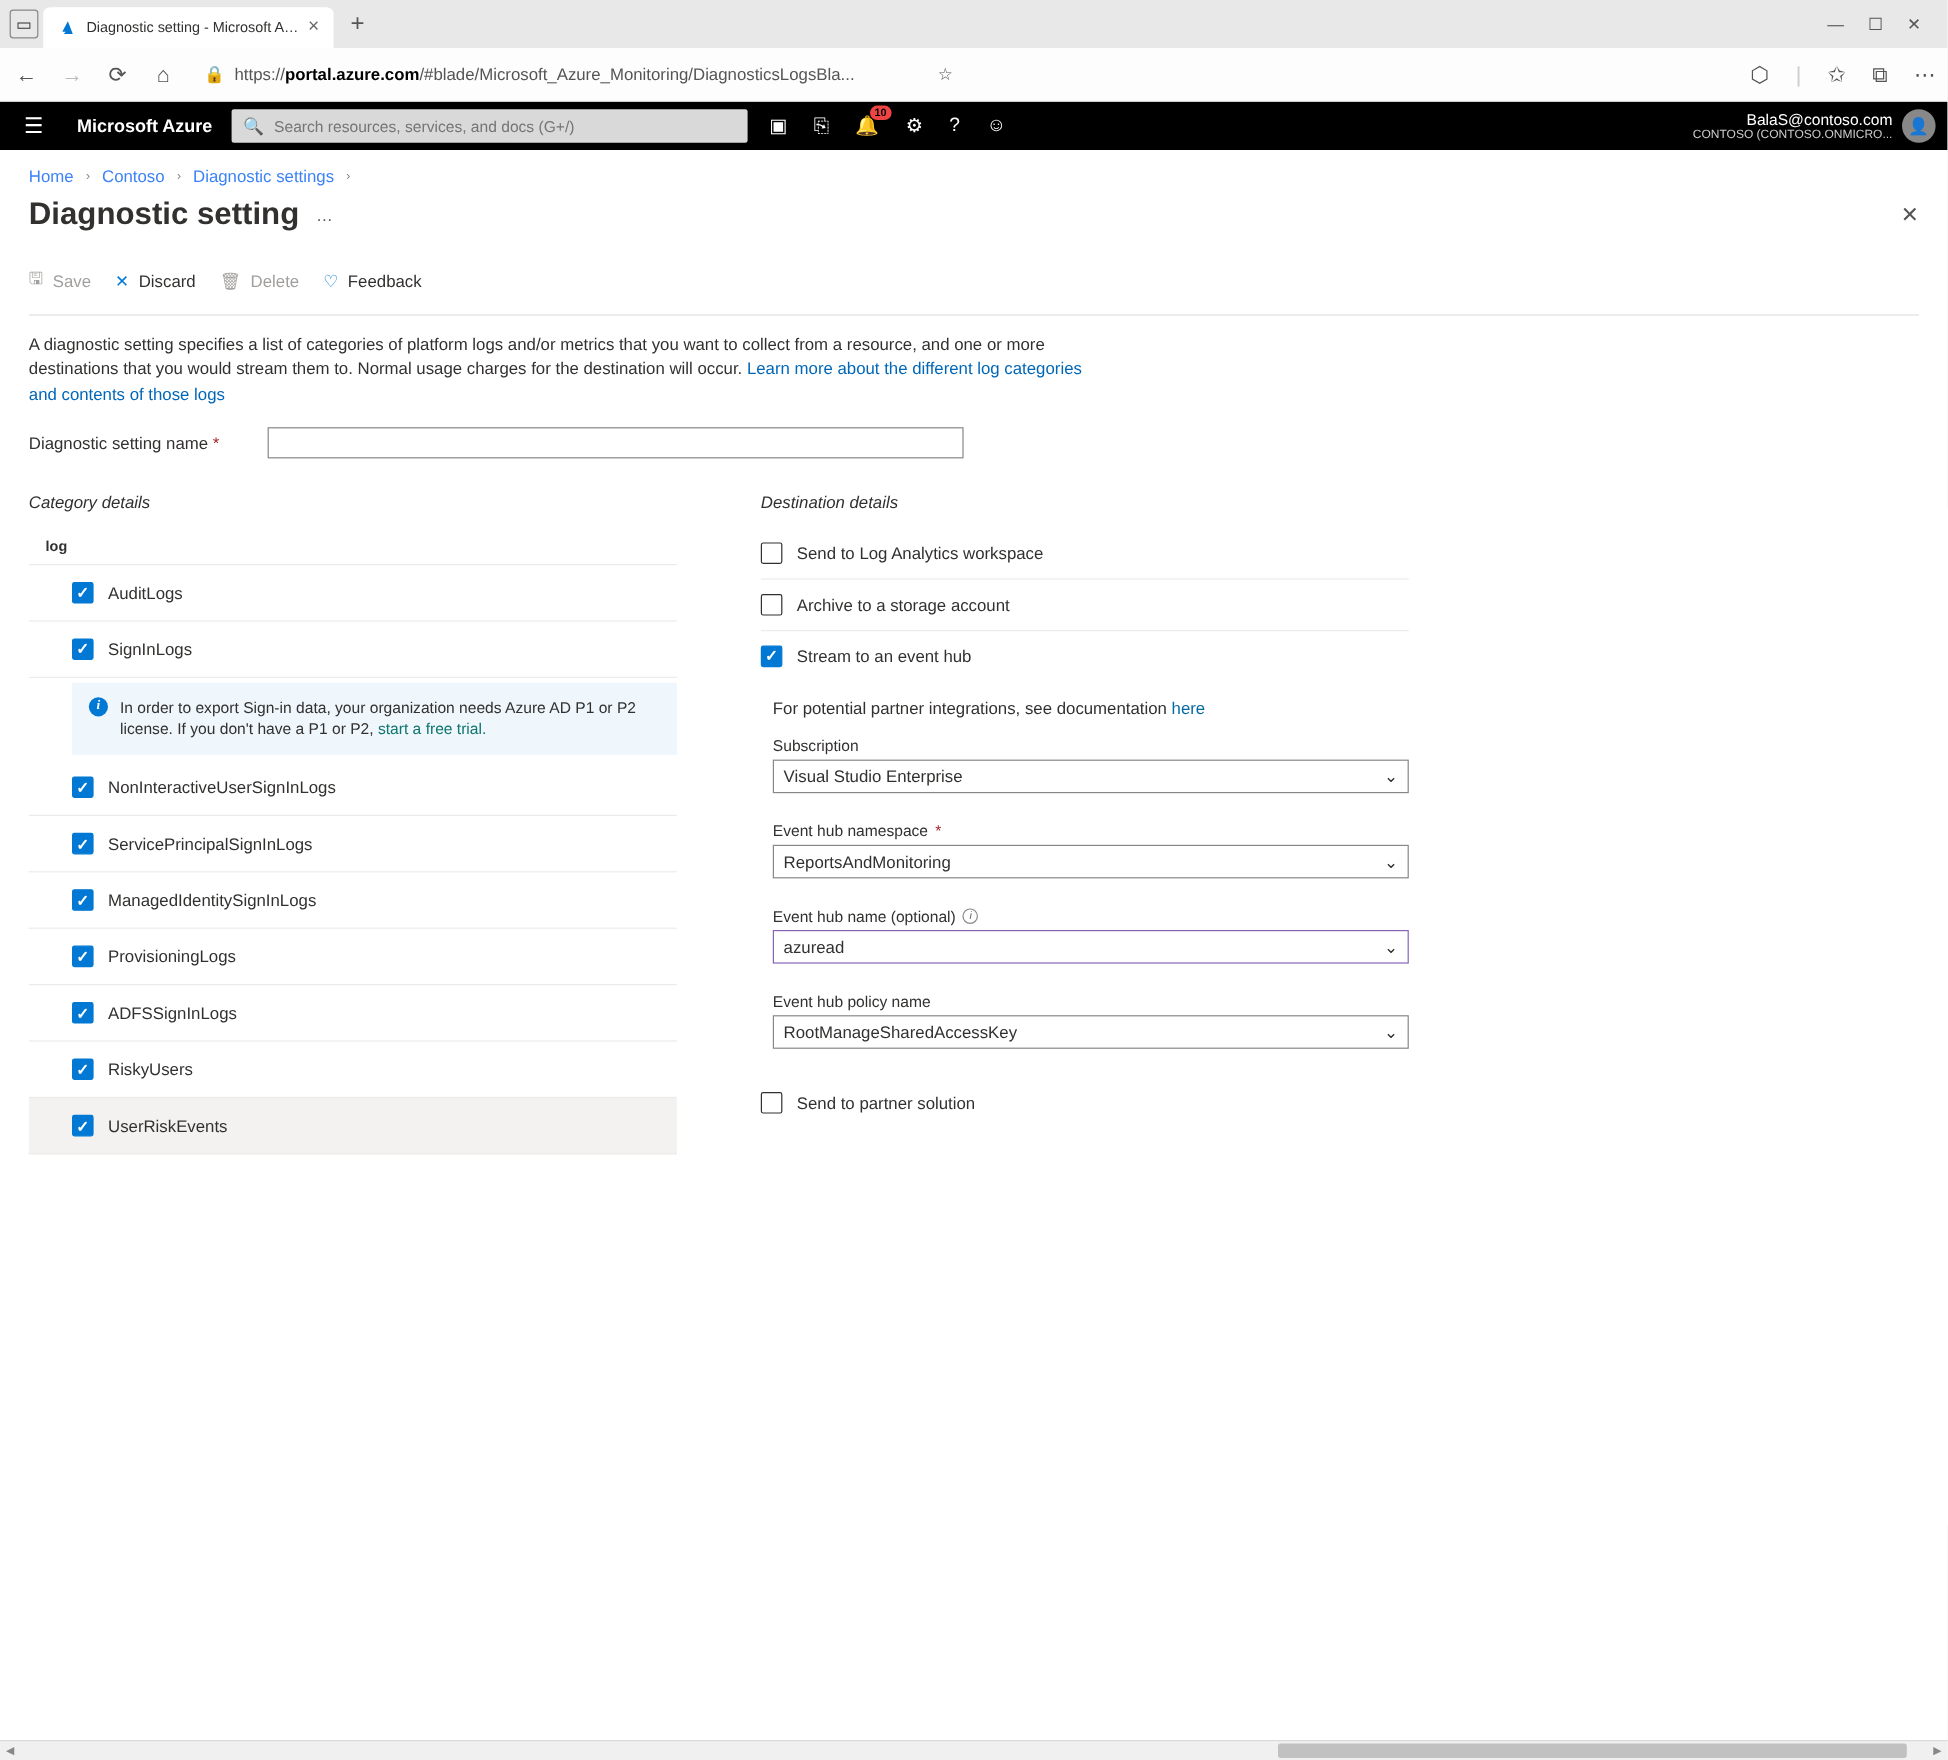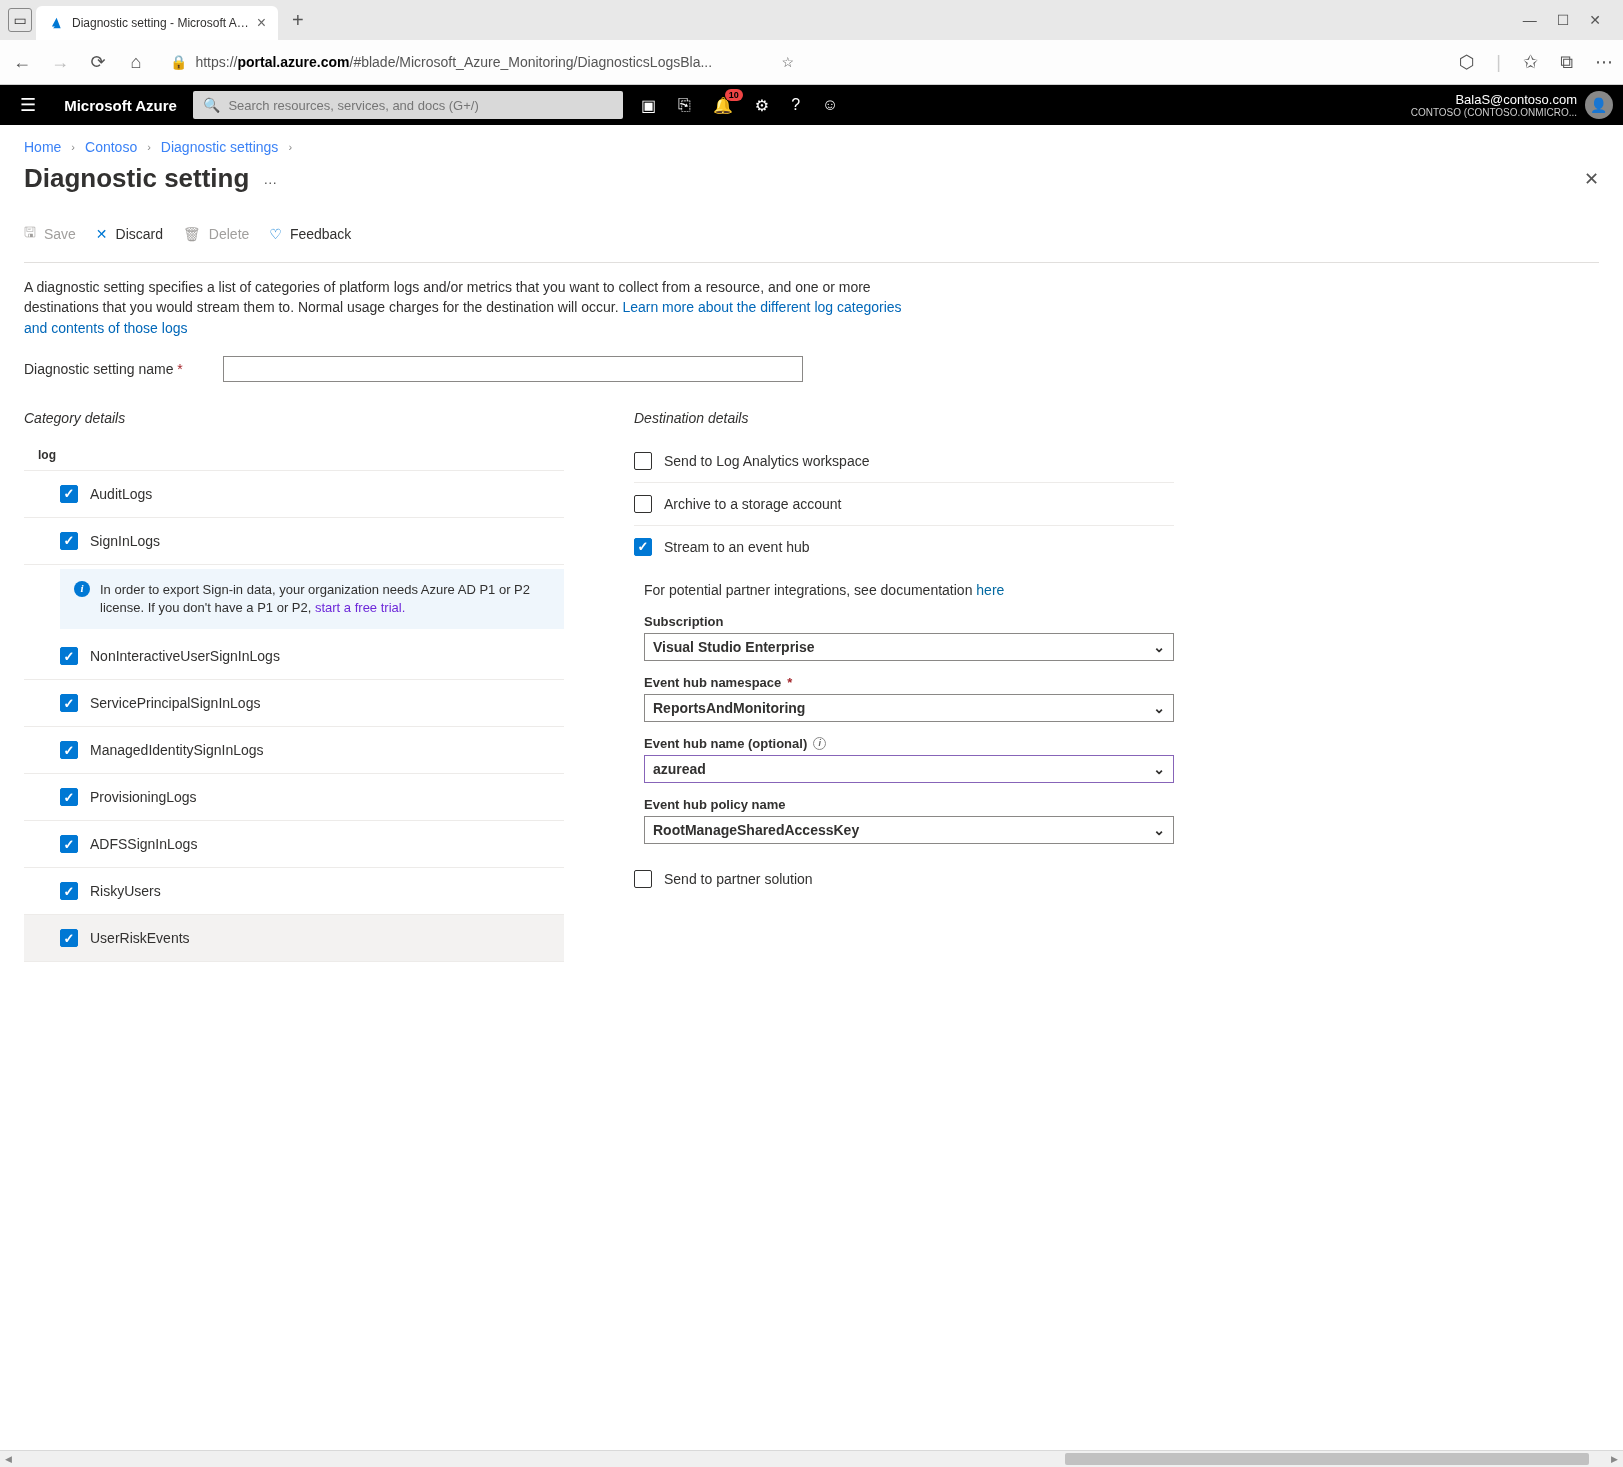--- a/index.html
+++ b/index.html
@@ -65,33 +65,33 @@
     .col { flex: 1; max-width: 540px; }
     .col h3 { font-size: 14px; font-weight: 400; margin-bottom: 14px; font-style: italic; }
     .log-heading { font-weight: 600; font-size: 12px; padding: 8px 0 8px 14px; border-bottom: 1px solid #edebe9; }
 
     .log-list {}
     .log-item { display: flex; align-items: center; gap: 12px; padding: 14px 0 14px 36px; border-bottom: 1px solid #edebe9; font-size: 14px; }
     .log-item.highlight { background: #f3f2f1; }
 
     .info-box { background: #eff6fc; padding: 12px 14px; display: flex; gap: 10px; margin: 4px 0 4px 36px; font-size: 13px; line-height: 1.4; }
     .info-box .info-icon { width: 16px; height: 16px; border-radius: 50%; background: #0078d4; color: #fff; display: flex; align-items: center; justify-content: center; font-size: 11px; font-weight: 700; flex-shrink: 0; font-style: italic; font-family: Georgia, serif; }
-    .info-box a { color: #6d28d9; text-decoration: none; }
+    .info-box a { color: #0f766e; text-decoration: none; }
 
     .dest-item { display: flex; align-items: center; gap: 12px; padding: 12px 0; border-bottom: 1px solid #edebe9; font-size: 14px; }
     .dest-item.noborder { border-bottom: none; }
 
     .cb { width: 18px; height: 18px; border: 1px solid #323130; border-radius: 2px; display: inline-flex; align-items: center; justify-content: center; flex-shrink: 0; cursor: pointer; }
     .cb.checked { background: #0078d4; border-color: #0078d4; color: #fff; }
     .cb.checked::after { content: "✓"; font-size: 13px; font-weight: 700; }
 
     .sub-block { margin-left: 10px; margin-top: 14px; }
     .sub-block .desc { font-size: 14px; margin-bottom: 16px; }
     .sub-block a { color: #0369a1; text-decoration: none; }
-    .field-group { margin-bottom: 14px; font-weight: bold; }
+    .field-group { margin-bottom: 24px; }
     .field-label { font-size: 13px; margin-bottom: 4px; display: flex; align-items: center; gap: 6px; }
     .info-circle { width: 13px; height: 13px; border: 1px solid #888; border-radius: 50%; display: inline-flex; align-items: center; justify-content: center; font-size: 9px; color: #666; font-style: italic; }
     .select-box { width: 100%; height: 28px; border: 1px solid #8a8886; display: flex; align-items: center; padding: 0 8px; font-size: 14px; cursor: pointer; background: #fff; position: relative; }
     .select-box.highlighted { border-color: #8764b8; }
     .select-box .caret { margin-left: auto; }
 
     .h-scrollbar { position: fixed; bottom: 0; left: 0; right: 0; height: 17px; background: #f0f0f0; border-top: 1px solid #d9d9d9; display: flex; align-items: center; }
     .h-scroll-arrow { width: 17px; height: 17px; display: flex; align-items: center; justify-content: center; color: #888; font-size: 9px; }
     .h-scroll-track { flex: 1; position: relative; height: 100%; }
     .h-scroll-thumb { position: absolute; right: 17px; top: 2px; bottom: 2px; width: 33%; background: #c1c1c1; border-radius: 2px; }

